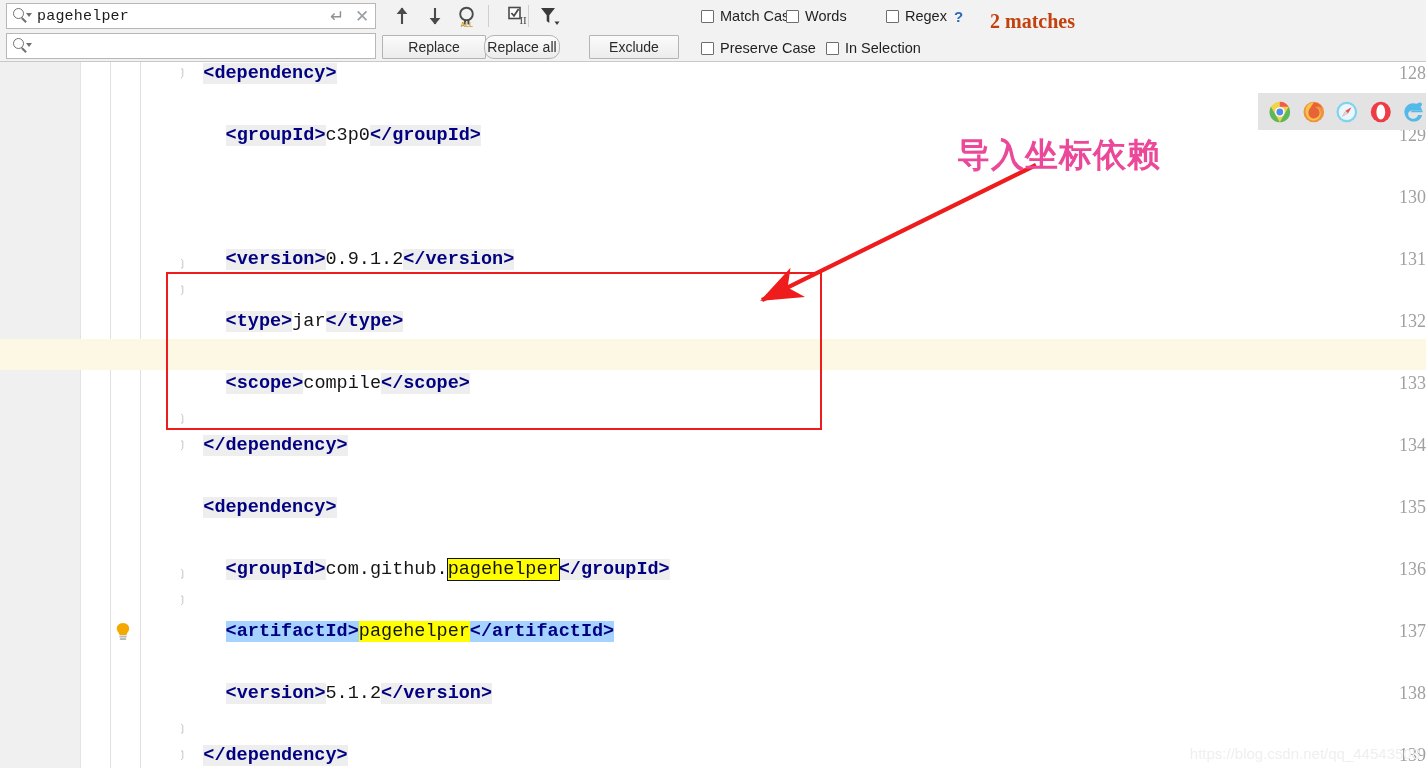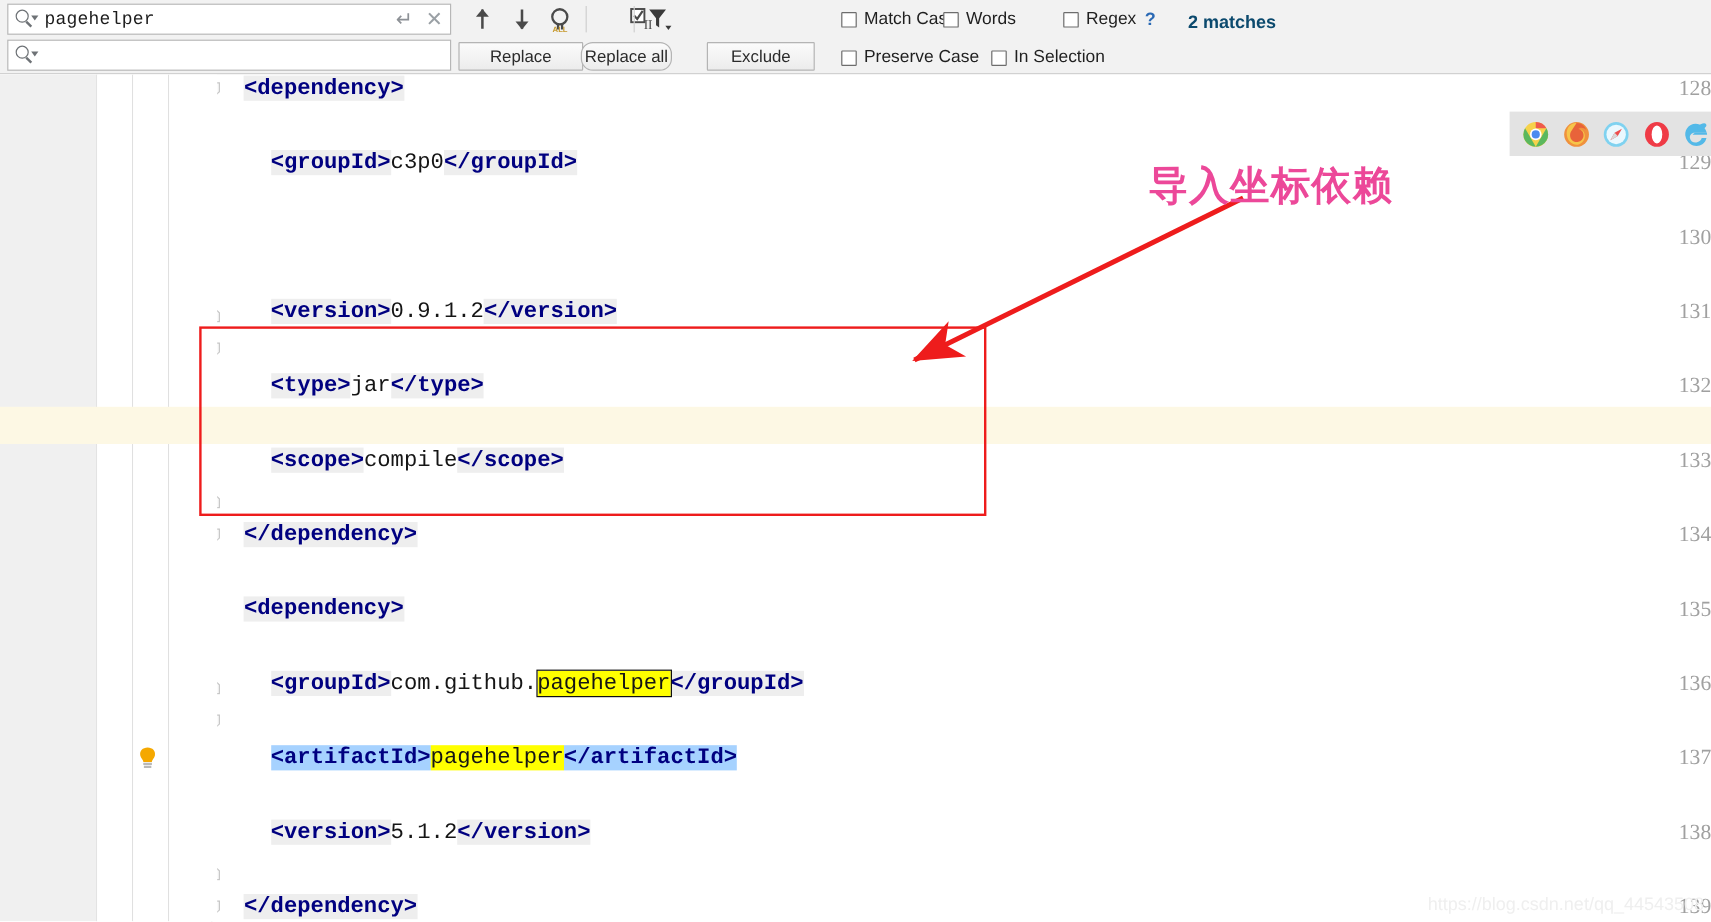--- a/index.html
+++ b/index.html
@@ -67,22 +67,22 @@
   }
   .cbox .bx{
     width:13px;height:13px;border:1px solid #6d6d6d;background:#fff;
     box-sizing:border-box;margin-right:6px;border-radius:1px;
   }
   .qmark{
     position:absolute;font-family:"Liberation Sans", sans-serif;font-size:15px;
     color:#2b6ab5;font-weight:bold;
   }
   .matches{
-    position:absolute;font-family:Liberation Sans, sans-serif;font-size:15px;
-    font-weight:bold;color:#0c4a6e;white-space:nowrap;
+    position:absolute;font-family:Liberation Serif, serif;font-size:20px;
+    font-weight:bold;color:#c2410c;white-space:nowrap;
   }
 
   
   .editor{
     position:absolute;left:0;top:62px;width:1426px;height:706px;
     background:#ffffff;overflow:hidden;
   }
   .gutter{
     position:absolute;left:0;top:0;width:80px;height:706px;background:#f0f0f0;
     border-right:1px solid #e3e3e3;
@@ -197,21 +197,21 @@
     </div>
     <div class="tbicon" style="left:453px;">
       <svg width="28" height="28" viewBox="0 0 28 28">
         <circle cx="13.5" cy="12" r="6.3" stroke="#4a4a4a" stroke-width="1.9" fill="none"></circle>
         <path d="M12 17.6 L12 22.5" stroke="#4a4a4a" stroke-width="1.9"></path>
         <path d="M15.4 17.6 L15.4 22.5" stroke="#4a4a4a" stroke-width="1.9"></path>
         <text x="7.5" y="24.6" font-family="Liberation Sans, sans-serif" font-size="6.4" fill="#c79a2e" font-weight="bold">ALL</text>
       </svg>
     </div>
     <div class="tb-sep" style="left:488px;"></div>
-    <div class="tbicon" style="left:520px;">
+    <div class="tbicon" style="left:503px;">
       <svg width="28" height="28" viewBox="0 0 28 28">
         <rect x="6" y="5.5" width="11" height="11" stroke="#4a4a4a" stroke-width="1.6" fill="#fff"></rect>
         <path d="M8.4 11 L11 13.8 L15.6 7" stroke="#4a4a4a" stroke-width="1.8" fill="none"></path>
         <text x="16.4" y="22" font-family="Liberation Serif, serif" font-size="11" fill="#4a4a4a">II</text>
       </svg>
     </div>
     <div class="tb-sep" style="left:528px;"></div>
     <div class="tbicon" style="left:536px;">
       <svg width="28" height="28" viewBox="0 0 28 28">
         <path d="M5 6 L19 6 L13.3 13.2 L13.3 21 L10.7 19 L10.7 13.2 Z" fill="#3a3a3a"></path>

